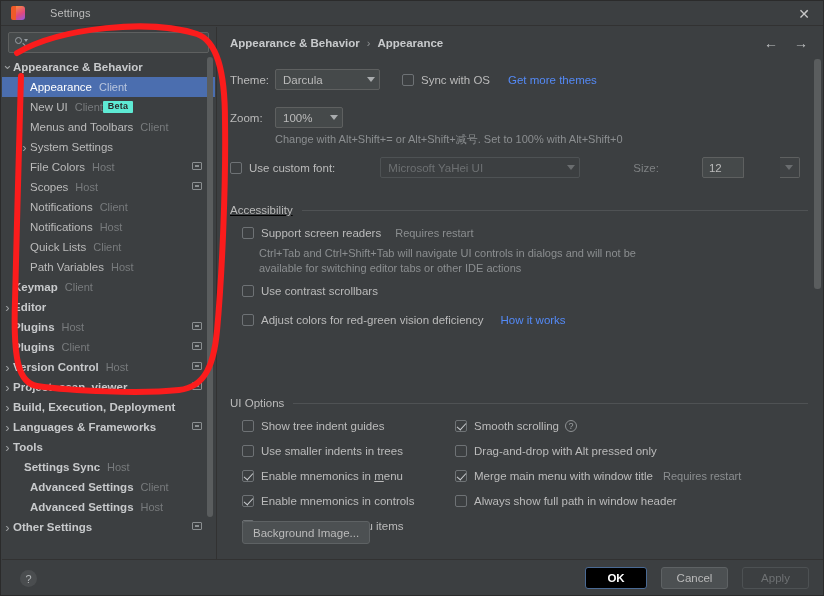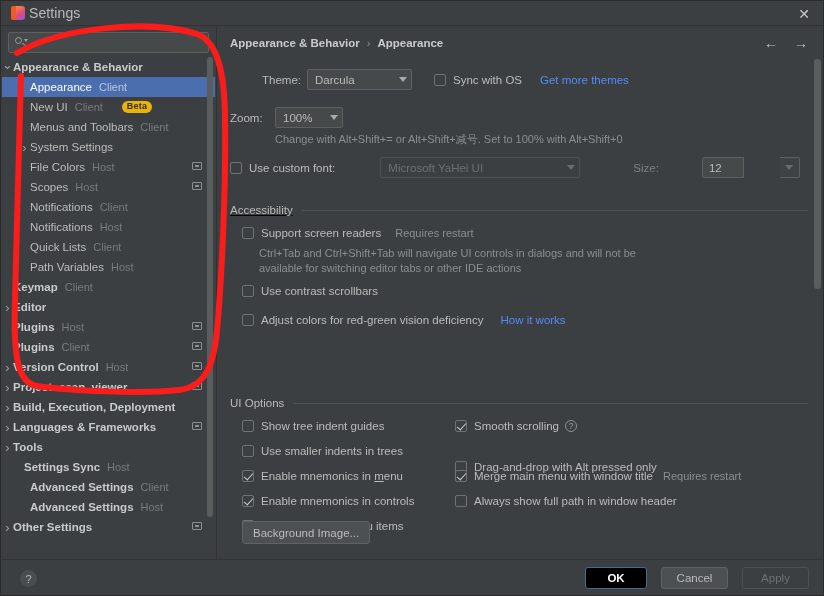--- a/index.html
+++ b/index.html
@@ -29,21 +29,21 @@
   .tb-icon .p1 {
     position: absolute; left: 0; top: 0; width: 7px; height: 14px;
     background: #f05a28; border-radius: 2px 0 0 2px;
   }
   .tb-icon .p2 {
     position: absolute; left: 5px; top: 0px; width: 9px; height: 14px;
     background: linear-gradient(150deg,#fb8a3e 0%,#e0487e 55%,#8e5ae0 100%);
     border-radius: 0 3px 3px 0;
   }
   .tb-title {
-    margin-left: 4px; font-size: 14px; color: #bbbbbb; letter-spacing: .1px;
+    margin-left: 25px; font-size: 11px; color: #bbbbbb; letter-spacing: .1px;
   }
   .tb-close {
     position: absolute; right: 0; top: 0; width: 42px; height: 25px;
     display: flex; align-items: center; justify-content: center;
     color: #c8c8c8; font-size: 14px; line-height: 1;
   }
 
   
   .sidebar {
     position: absolute; left: 1px; top: 26px;
@@ -90,22 +90,22 @@
     font-size: 10px; line-height: 11px; text-align: center;
   }
   .arrow.right::before { content: "\203A"; font-size: 13px; }
   .arrow.down::before { content: "\2304"; font-size: 13px; position: relative; top: -3px; }
   .tlabel { font-size: 11.5px; color: #bbbbbb; }
   .tlabel.bold { font-weight: bold; color: #c8cacc; }
   .tnode.sel .tlabel { color: #ffffff; }
   .tsub { font-size: 11px; color: #787b7d; margin-left: 7px; }
   .tnode.sel .tsub { color: #b9c6de; }
   .badge {
-    margin-left: 19px; background: #eab308; color: #2b2b2b;
-    font-size: 9px; font-weight: bold; border-radius: 6px;
+    margin-left: 0; background: #5eead4; color: #2b2b2b;
+    font-size: 9px; font-weight: bold; border-radius: 1px;
     padding: 0px 5px 1px 5px; line-height: 11px; letter-spacing: .2px;
   }
   .srvicon {
     position: absolute; right: 13px; top: 5px; width: 10px; height: 8px;
     border: 1px solid #8b8f91; border-radius: 1px;
   }
   .srvicon::after {
     content: ""; position: absolute; left: 2px; top: 2px;
     width: 4px; height: 2px; background: #8b8f91;
   }
@@ -380,21 +380,21 @@
       <span class="sep">›</span>
       <span>Appearance</span>
     </div>
     <div class="nav-arrows">
       <span>←</span>
       <span>→</span>
     </div>
 
     <div class="content">
 
-      <div class="row" style="left:13px; top:12px;margin-left:32px;">
+      <div class="row" style="left:13px; top:12px;">
         <span class="lbl" style="width:45px;">Theme:</span>
         <span class="combo" style="width:105px;">
           <span class="val">Darcula</span>
           <span class="caret"></span>
         </span>
         <span class="cbrow" style="margin-left:22px;">
           <span class="cb"></span>
           <span class="lbl">Sync with OS</span>
         </span>
         <span class="link" style="margin-left:18px;">Get more themes</span>
@@ -499,21 +499,21 @@
           </div>
         </div>
       <div id="ui-right">
           <div class="row" style="left: 238px; top: 363px;">
             <span class="cbrow">
               <span class="cb checked"></span>
               <span class="lbl">Smooth scrolling</span>
             </span>
             <span class="qmark">?</span>
           </div>
-          <div class="row" style="left: 238px; top: 404px;">
+          <div class="row" style="left: 238px; top: 388px;">
             <span class="cbrow">
               <span class="cb"></span>
               <span class="lbl">Drag-and-drop with Alt pressed only</span>
             </span>
           </div>
           <div class="row" style="left: 238px; top: 413px;">
             <span class="cbrow">
               <span class="cb checked"></span>
               <span class="lbl">Merge main menu with window title</span>
             </span>

